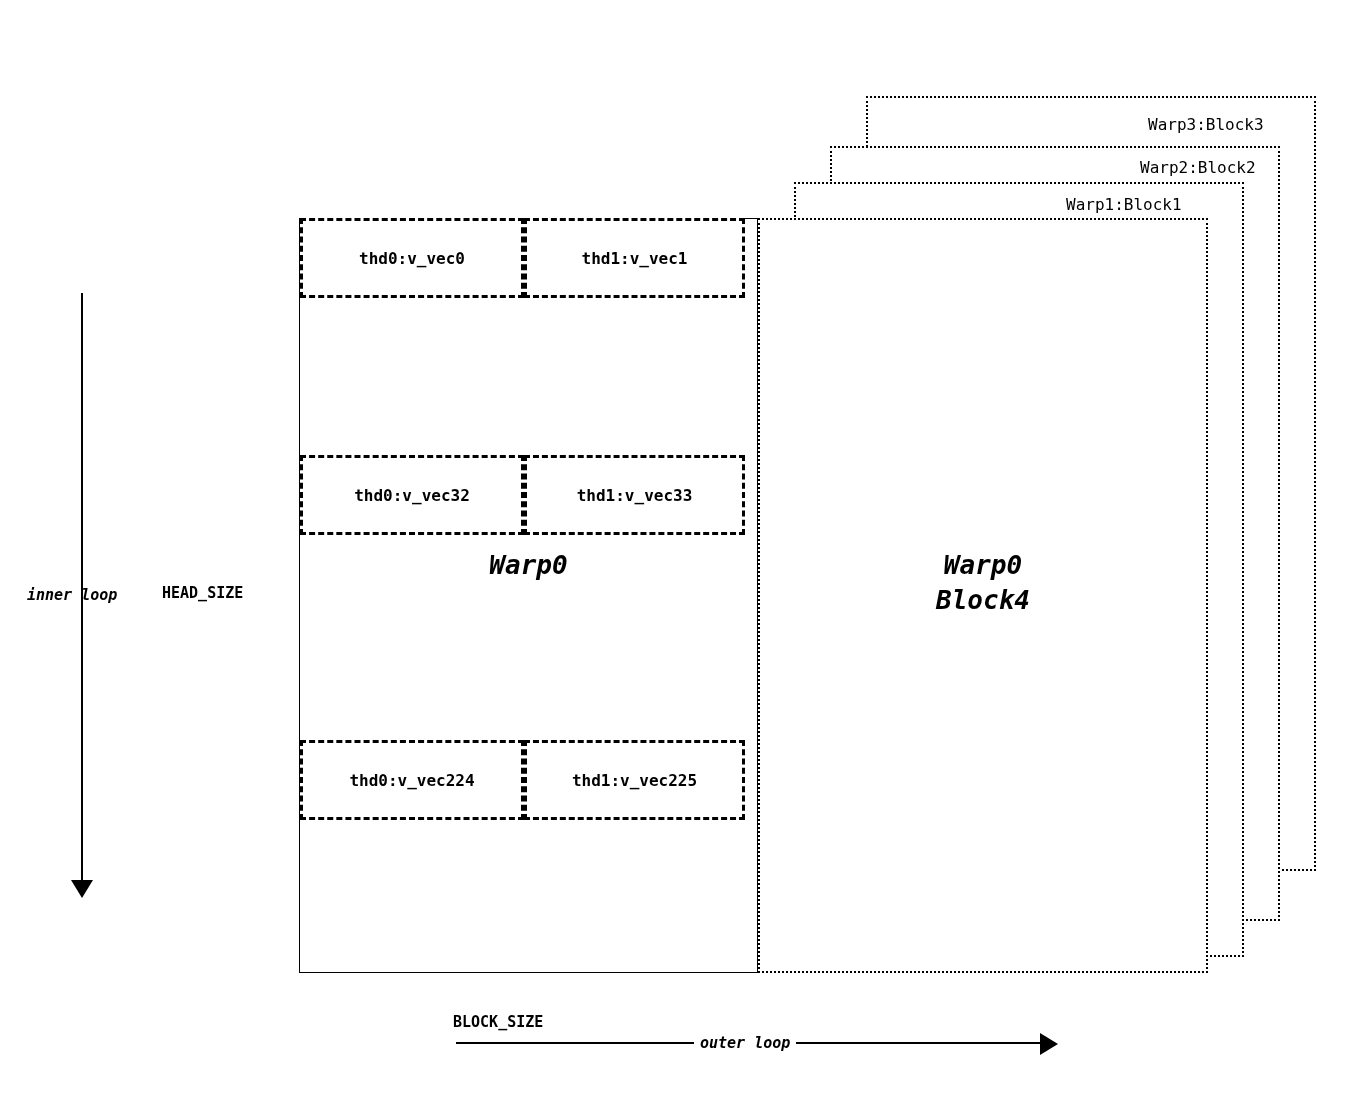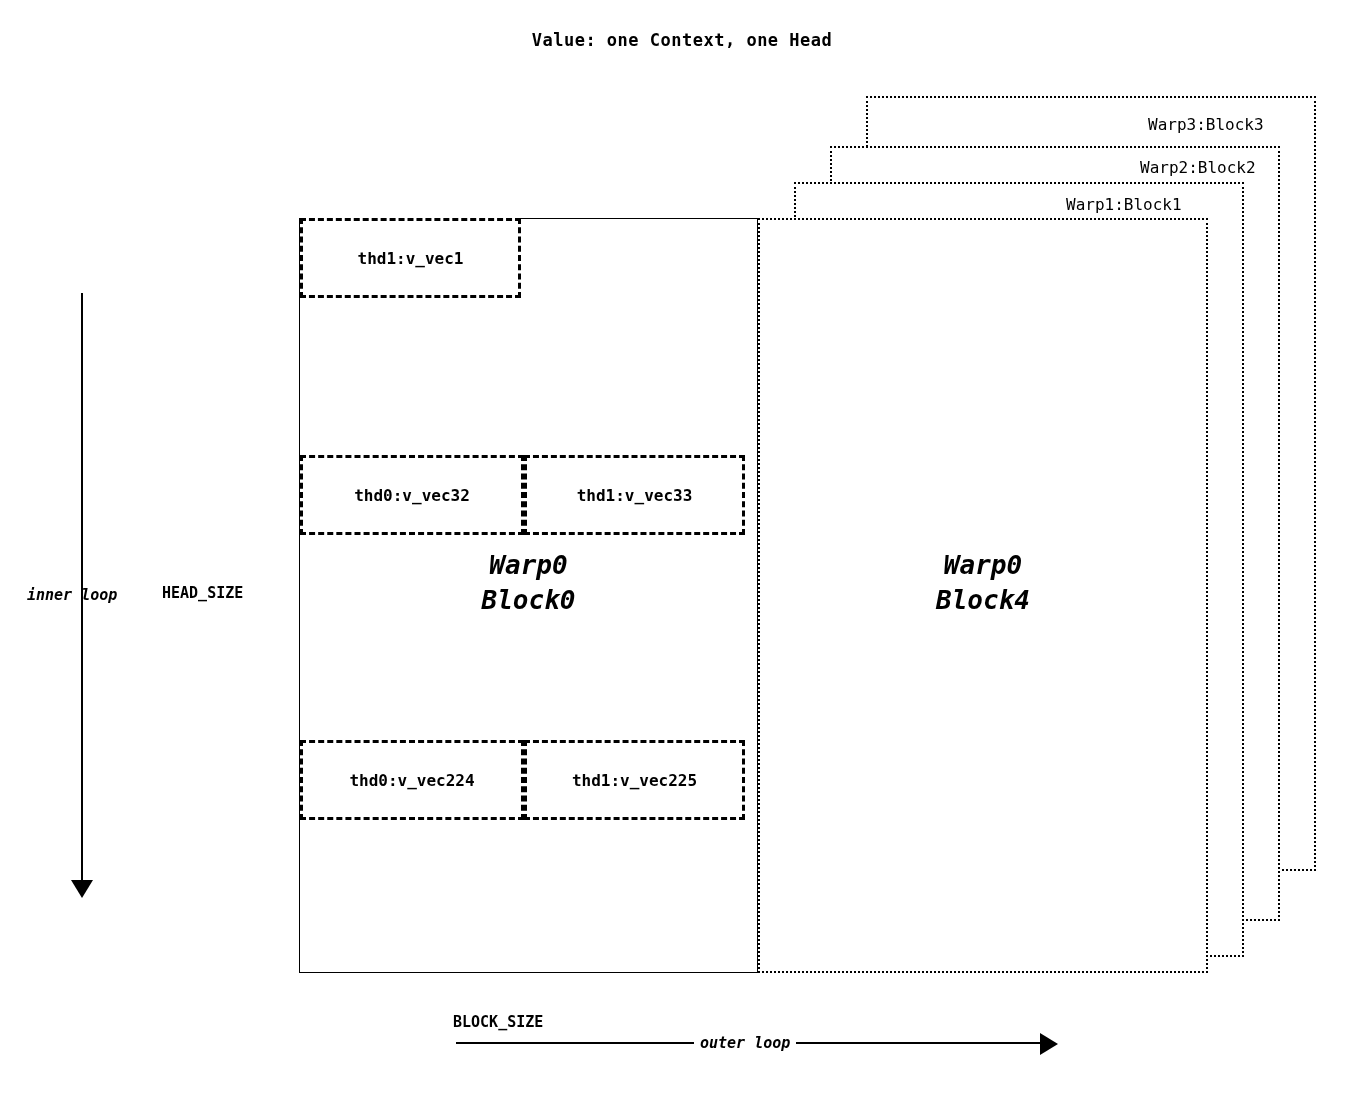--- a/index.html
+++ b/index.html
@@ -146,44 +146,43 @@
     position: absolute;
     background: #ffffff;
     padding: 0 6px;
   }
 </style>
 </head>
 <body>
 
 <div id="canvas">
 
-  <div class="title">Value: one Context, one Head</div>
 
   <div class="stack-block" style="left:866px; top:96px; width:450px; height:775px;"></div>
   <div class="stack-label" style="left:1148px; top:115px;">Warp3:Block3</div>
 
   <div class="stack-block" style="left:830px; top:146px; width:450px; height:775px;"></div>
   <div class="stack-label" style="left:1112px; top:158px;margin-left:28px;">Warp2:Block2</div>
 
   <div class="stack-block" style="left:794px; top:182px; width:450px; height:775px;"></div>
   <div class="stack-label" style="left:1066px; top:195px;">Warp1:Block1</div>
 
   <div class="block4"></div>
   <div class="warp-label" style="left:758px; top:548px; width:450px;">
     <span class="l1">Warp0</span>
     <span class="l2">Block4</span>
   </div>
 
   <div class="block0"></div>
   <div class="warp-label" style="left:299px; top:548px; width:459px;">
     <span class="l1">Warp0</span>
-    <span class="l2">Block0</span>
   </div>
 
   <div class="vec-row" style="left:300px; top:218px;">
+    <div class="vec-cell left">thd0:v_vec0</div>
     <div class="vec-cell right">thd1:v_vec1</div>
   </div>
 
   <div class="vec-row" style="left:300px; top:455px;">
     <div class="vec-cell left">thd0:v_vec32</div>
     <div class="vec-cell right">thd1:v_vec33</div>
   </div>
 
   <div class="vec-row" style="left:300px; top:740px;">
     <div class="vec-cell left">thd0:v_vec224</div>

